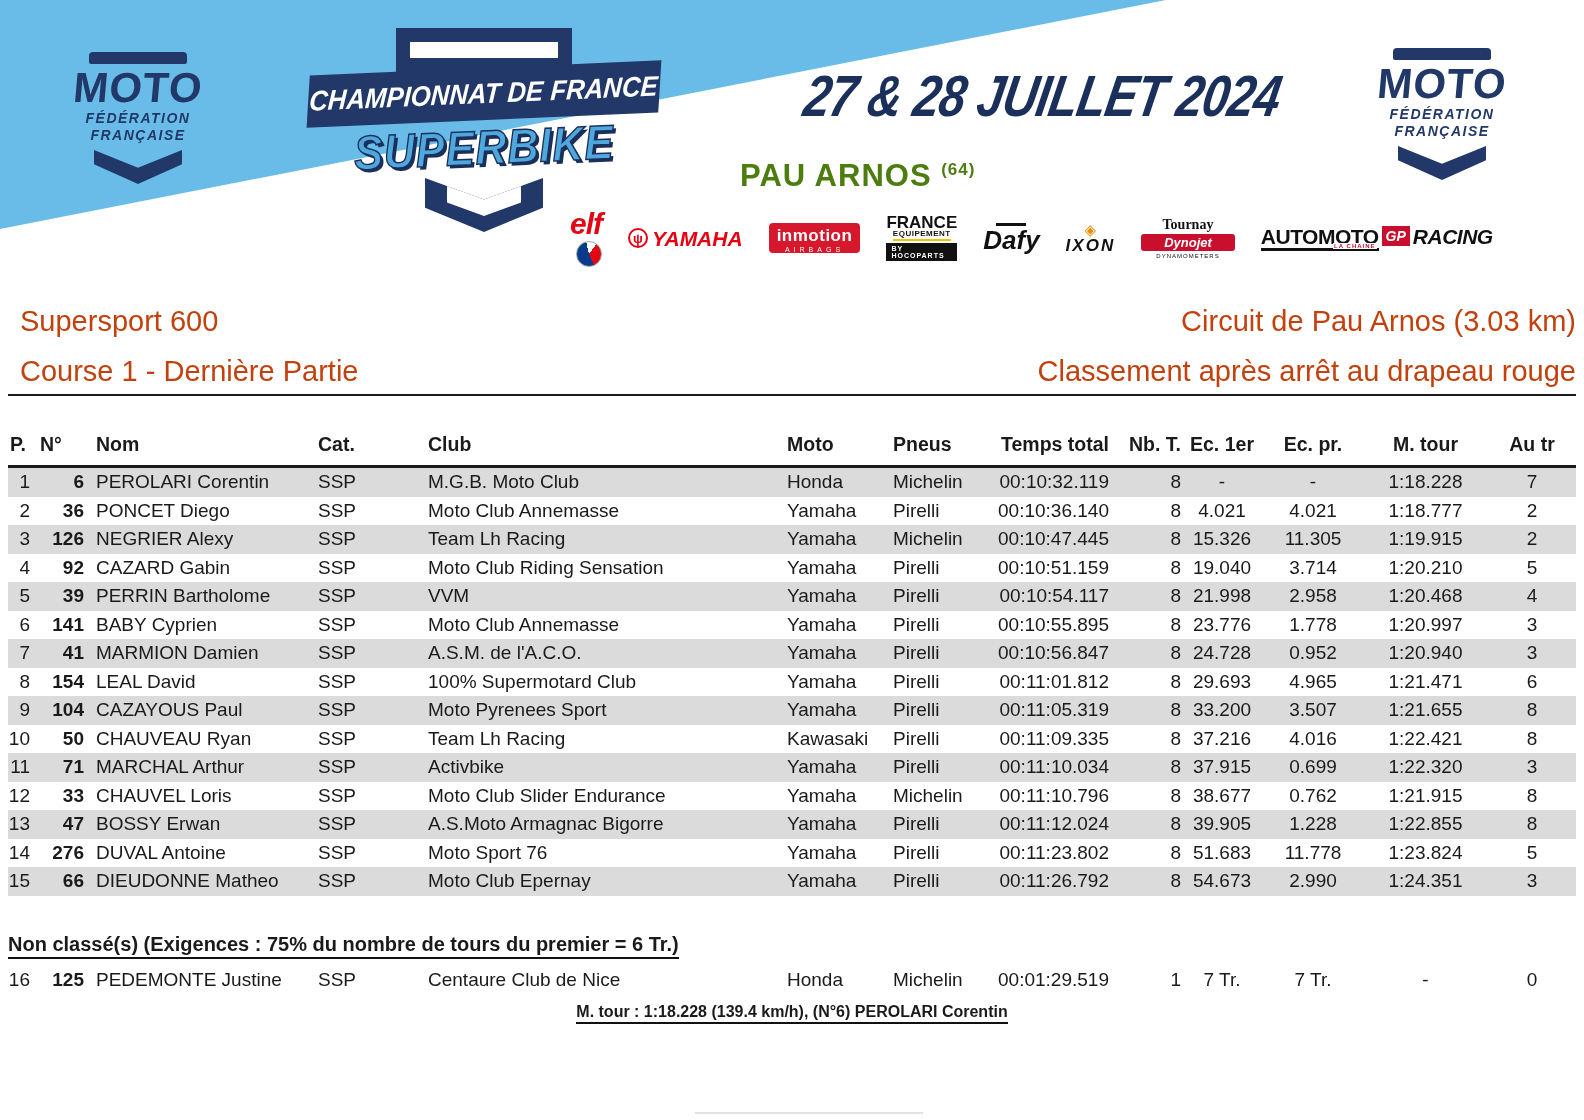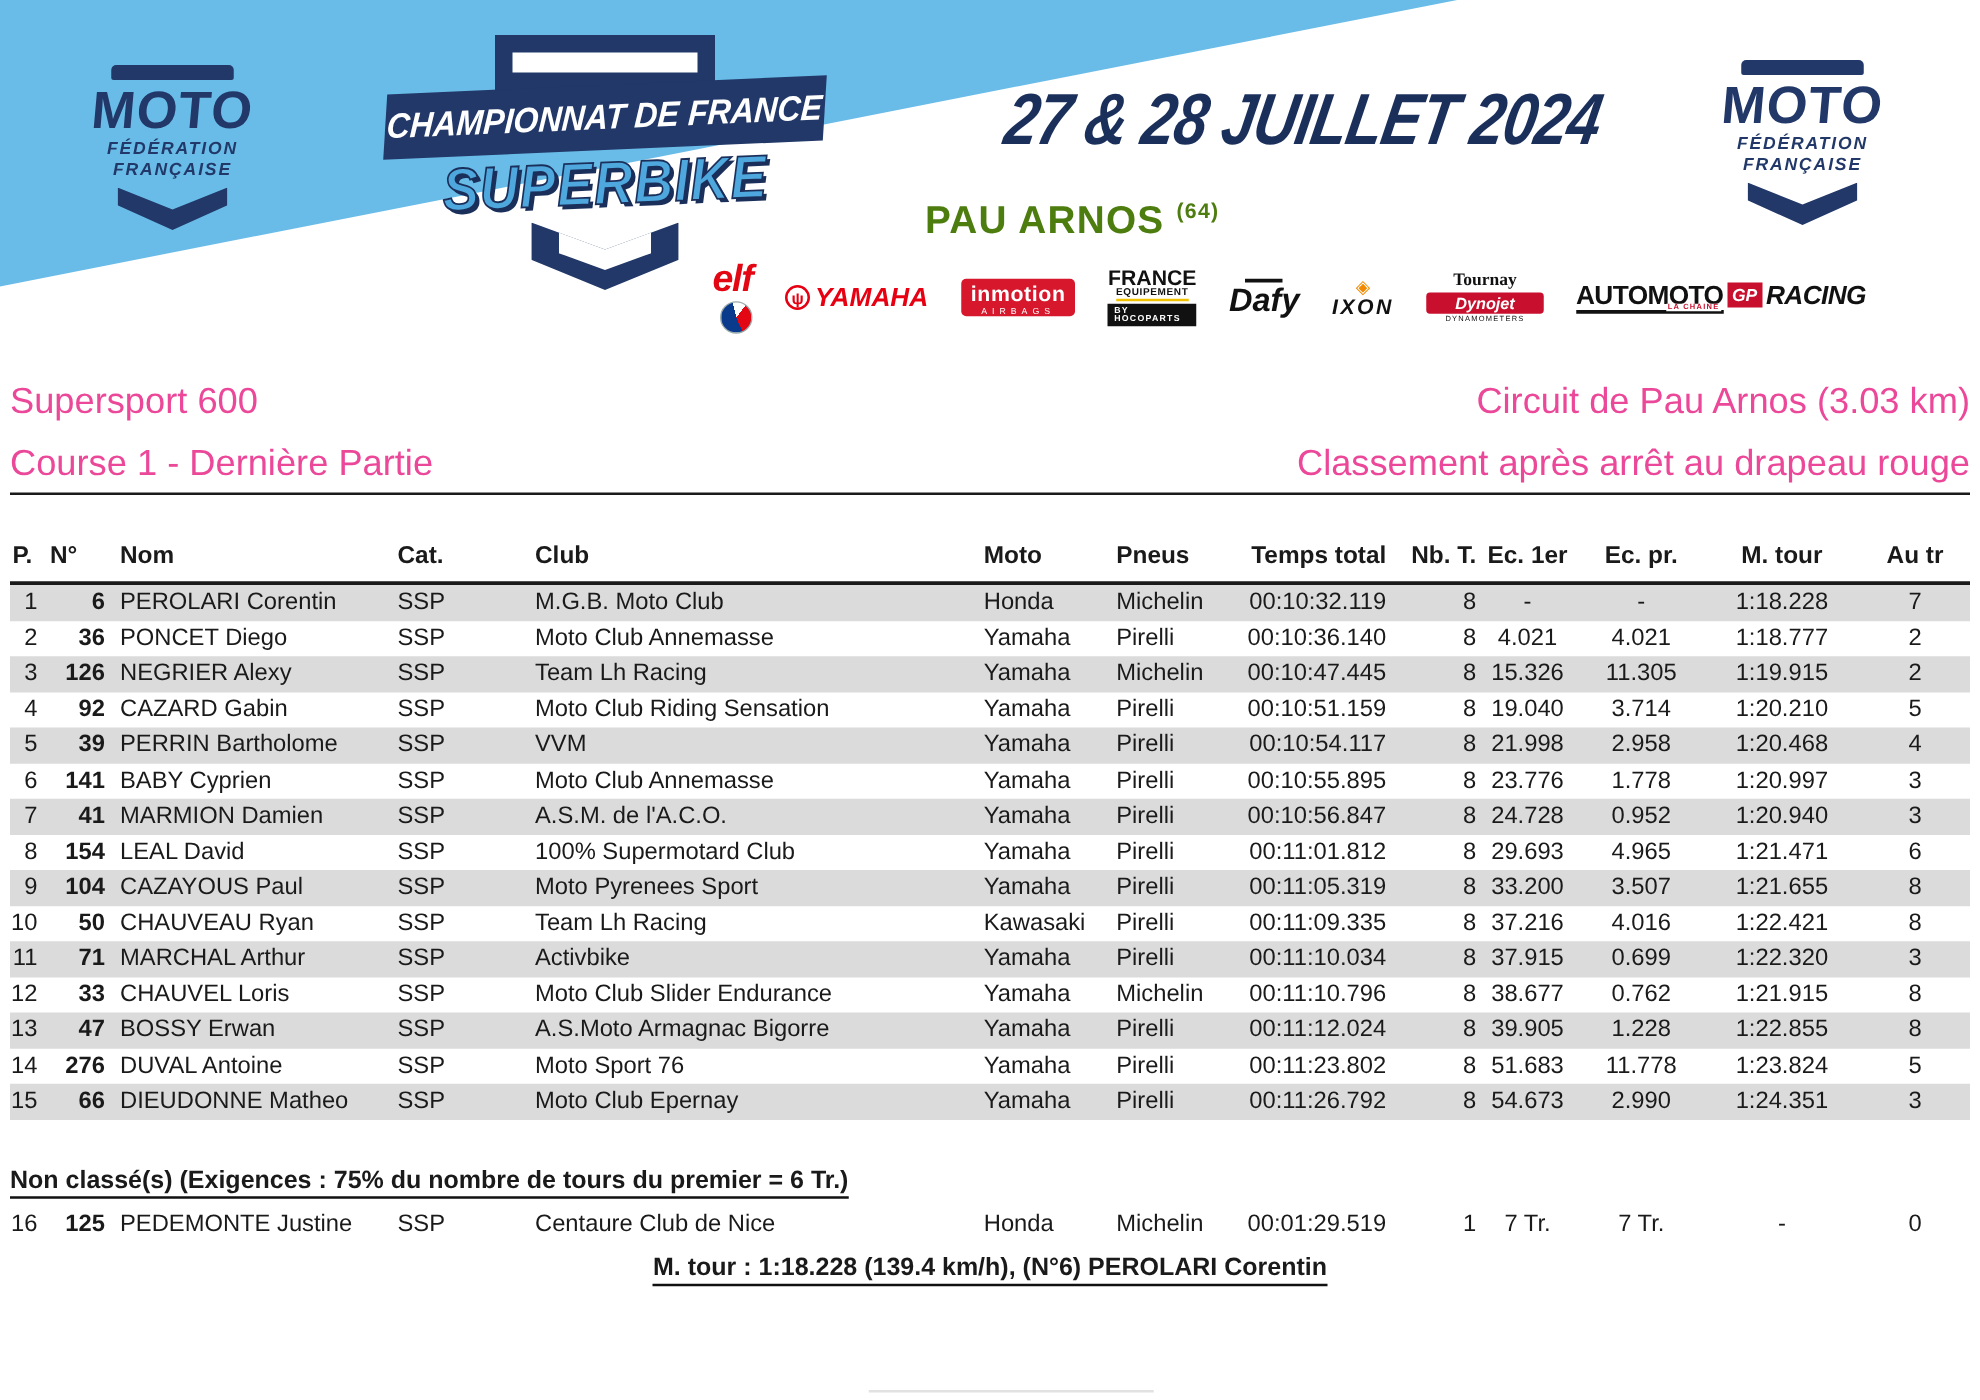--- a/index.html
+++ b/index.html
@@ -82,21 +82,21 @@
   .sp-automoto { flex-direction:row; align-items:flex-start; gap:3px; }
   .sp-automoto-txt { font-size:21px; font-weight:900; color:#111; letter-spacing:-0.5px;
                      border-bottom:3px solid #111; padding-bottom:1px; position:relative; }
   .sp-automoto-chaine { position:absolute; right:2px; bottom:-1px; background:#fff; color:#C8102E;
                         font-size:6px; font-weight:700; letter-spacing:1px; padding:0 1px; }
   .sp-gp { background:#C8102E; color:#fff; font-size:14px; font-weight:900; font-style:italic; padding:3px 4px; }
   .sp-racing { font-size:21px; font-weight:900; font-style:italic; color:#111; letter-spacing:-0.5px; }
 
   
   .titles { display:flex; justify-content:space-between; padding:6px 8px 0 8px; height:104px; }
-  .title-line { font-size:29px; line-height:50px; color:#ec4899; }
+  .title-line { font-size:29px; line-height:50px; color:#c2410c;margin-left:12px; }
   .titles-right { text-align:right; }
 
   
   .results { margin:0 8px; }
   .grid { display:grid;
           grid-template-columns:30px 50px 228px 110px 1fr 106px 100px 122px 72px 82px 100px 125px 88px; }
   .thead { border-top:2px solid #1a1a1a; border-bottom:3px solid #1a1a1a;
            height:74px; align-items:end; padding-bottom:9px; font-weight:700; font-size:19.5px; }
   .trow { height:28.5px; line-height:28.5px; font-size:19px; align-items:center; }
   .rows .trow:nth-child(odd) { background:#DBDBDB; }
@@ -113,21 +113,21 @@
   .c-temps{ text-align:right; }
   .c-nbt  { text-align:right; }
   .c-ec1  { text-align:center; }
   .c-ecpr { text-align:center; }
   .c-mtour{ text-align:center; }
   .c-autr { text-align:center; }
 
   .unclassified-title { margin:37px 0 7px; font-size:20px; }
   .u { font-weight:700; border-bottom:2.5px solid #111; padding-bottom:1px; display:inline-block; }
   .requirements { margin-top:32px; font-size:20px; }
-  .bestlap-line { margin-top:9px; text-align:center; font-size:20px; }
+  .bestlap-line { margin-top:9px; text-align:center; font-size:16px; }
   .faint-line { position:absolute; left:695px; top:1112px; width:228px; height:2px; background:#e2e2e2; }
 </style>
 </head>
 <body>
 
 <div class="page">
 
   <div class="banner">
     <div class="banner-blue"></div>
 

